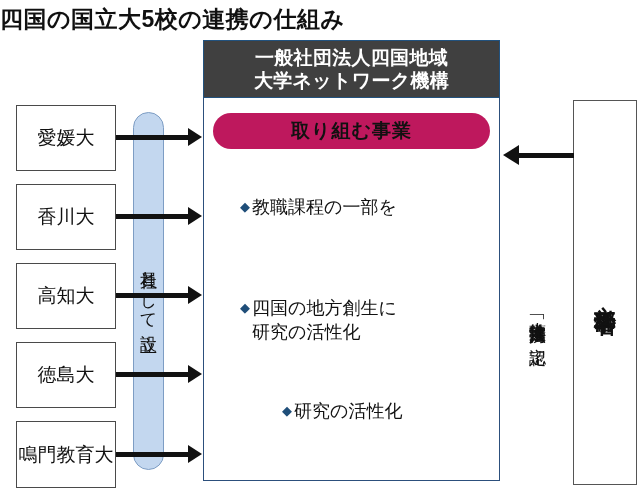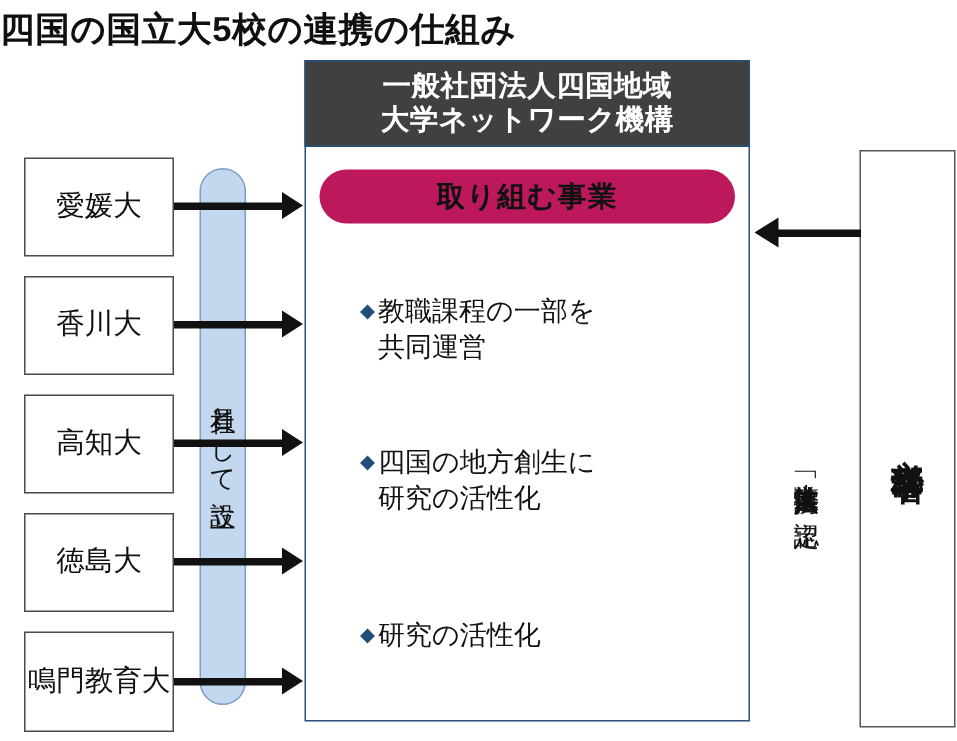--- a/index.html
+++ b/index.html
@@ -173,29 +173,28 @@
 
   <div class="center-panel"></div>
   <div class="center-header">
     <span>一般社団法人四国地域</span>
     <span>大学ネットワーク機構</span>
   </div>
   <div class="pill">取り組む事業</div>
 
   <div class="bullet" style="top:196px;">
     <span class="dia">◆</span><span class="btxt">教職課程の一部を</span><br>
-    <span class="btxt" style="margin-left:12px;">共同運営</span>
   </div>
 
   <div class="bullet" style="top:297px;">
     <span class="dia">◆</span><span class="btxt">四国の地方創生に</span><br>
     <span class="btxt" style="margin-left:12px;">研究の活性化</span>
   </div>
 
-  <div class="bullet" style="top:412px;">
+  <div class="bullet" style="top:400px;margin-left:42px;">
     <span class="dia">◆</span><span class="btxt">研究の活性化</span>
   </div>
 
   <div class="ministry-box"></div>
   <div class="ministry-label">文部科学省</div>
 
   <div class="arrow-h" style="left:518px;top:153px;width:56px;"></div>
   <div class="arrow-head-l" style="left:503px;top:145px;"></div>
 
   <div class="annot">「大学等連携推進法人」に認定</div>

